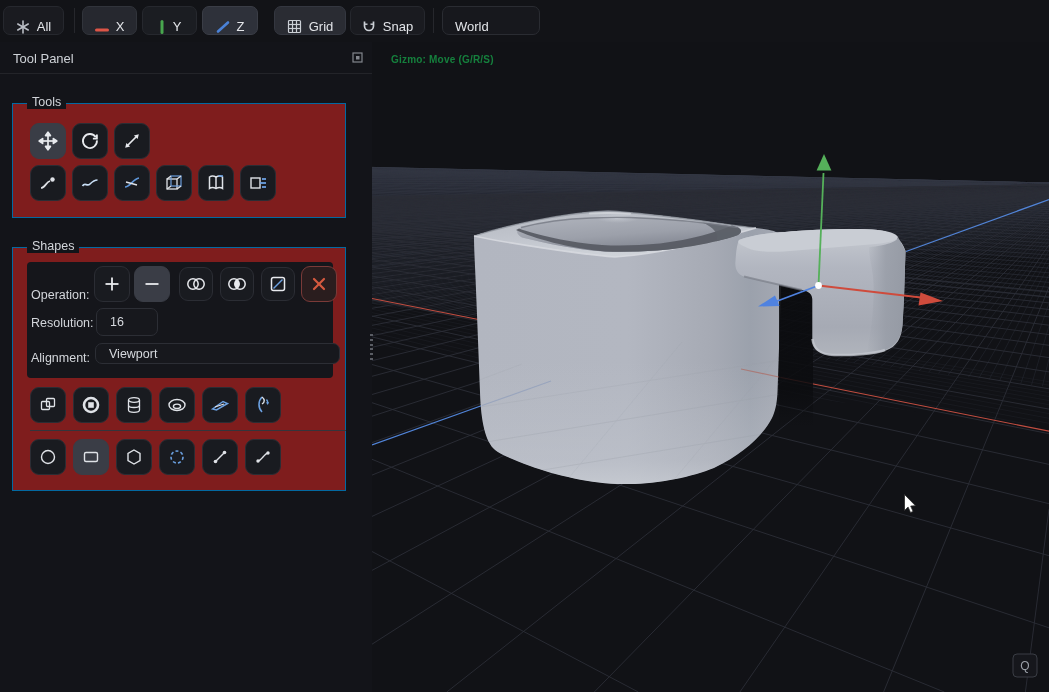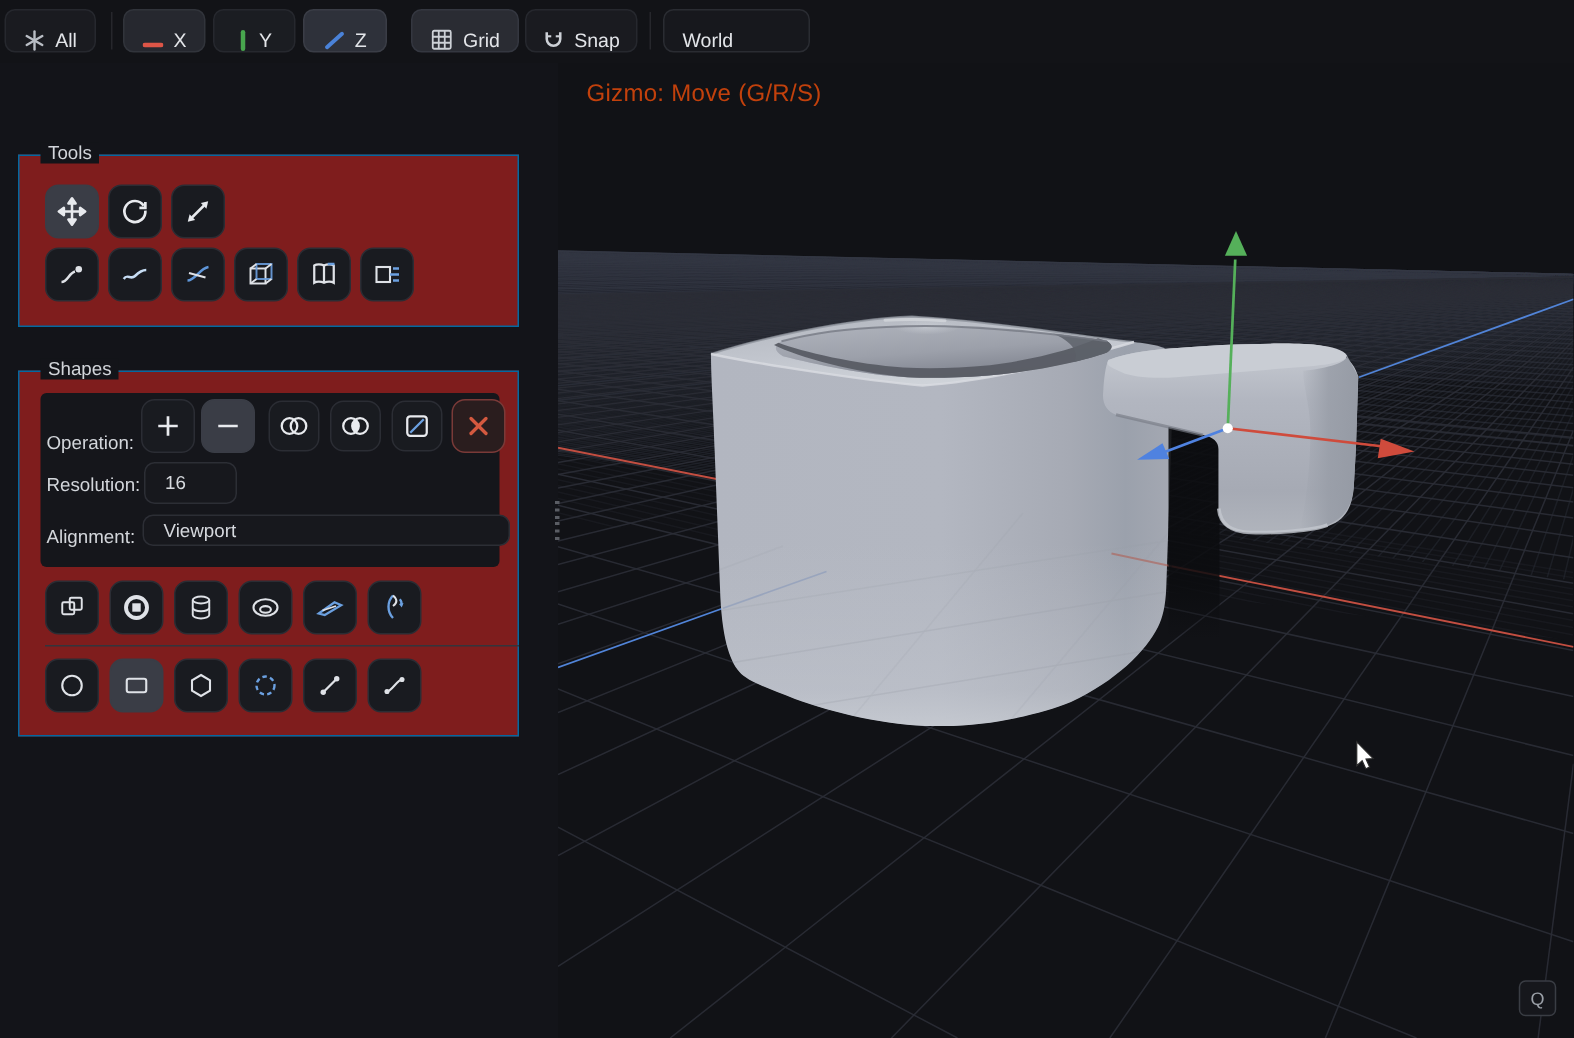--- a/index.html
+++ b/index.html
@@ -14,21 +14,21 @@
 .phead span{position:absolute;left:13px;top:9px}
 .fbox{position:absolute;left:12px;border:1px solid #0369a1;border-radius:0;background:#7f1d1d}
 .flegend{position:absolute;top:-9px;left:14px;background:#131419;padding:0 5px;font-size:12.5px;color:#d2d5da}
 .ibtn{position:absolute;width:36px;height:36px;border-radius:9px;border:1px solid #2b2d34;
 background:#191b20;display:flex;align-items:center;justify-content:center}
 .ibtn.sel{background:#3a3d46;border-color:#3a3d46}
 .lab{position:absolute;font-size:12.5px;color:#d3d6db}
 .inp{position:absolute;border:1px solid #2c2e35;border-radius:7px;background:#17181d;
 font-size:12.5px;color:#d6d9de;display:flex;align-items:center;padding-left:13px}
 .viewport{position:absolute;left:372px;top:42px;width:677px;height:650px;background:#111216}
-.gizmotxt{position:absolute;left:391px;top:54px;font-size:16px;font-weight:normal;color:#c2410c;letter-spacing:.2px}
+.gizmotxt{position:absolute;left:391px;top:54px;font-size:10px;font-weight:bold;color:#15803d;letter-spacing:.2px}
 </style></head><body>
 <div class="topbar">
 <div class="tbtn" style="left:3px;width:61px">
 <svg width="14" height="14" viewBox="0 0 14 14">
         <g stroke="#b9bdc4" stroke-width="1.6" stroke-linecap="round">
           <line x1="7" y1="1" x2="7" y2="13"></line>
           <line x1="1.8" y1="4" x2="12.2" y2="10"></line>
           <line x1="12.2" y1="4" x2="1.8" y2="10"></line>
         </g>
       </svg>
@@ -74,20 +74,27 @@
         </g>
       </svg>
 <span>Snap</span>
     </div>
 <div class="sep" style="left:433px"></div>
 <div class="tbtn" style="left:442px;width:98px;justify-content:flex-start;padding-left:12px;background:#17181d;border-color:#2a2c32">
 <span>World</span>
     </div>
 </div>
 <div class="panel">
+<div class="phead">
+      <span>Tool Panel</span>
+<svg style="position:absolute;right:9px;top:10px" width="11" height="11" viewBox="0 0 11 11">
+        <rect x="1" y="1" width="9" height="9" fill="none" stroke="#83868d" stroke-width="1.2"></rect>
+        <rect x="4" y="4" width="3.5" height="3.5" fill="#83868d"></rect>
+      </svg>
+</div>
 <div class="fbox" style="top:61px;width:334px;height:115px">
       <span class="flegend">Tools</span>
       <div class="ibtn sel" style="left:17px;top:19px">
         <svg width="20" height="20" viewBox="0 0 20 20">
           <g stroke="#e8eaee" stroke-width="1.7" fill="#e8eaee" stroke-linejoin="round">
             <line x1="10" y1="4" x2="10" y2="16"></line>
             <line x1="4" y1="10" x2="16" y2="10"></line>
             <path d="M10 1.2 7.6 4.6h4.8z"></path>
             <path d="M10 18.8 7.6 15.4h4.8z"></path>
             <path d="M1.2 10 4.6 7.6v4.8z"></path>

